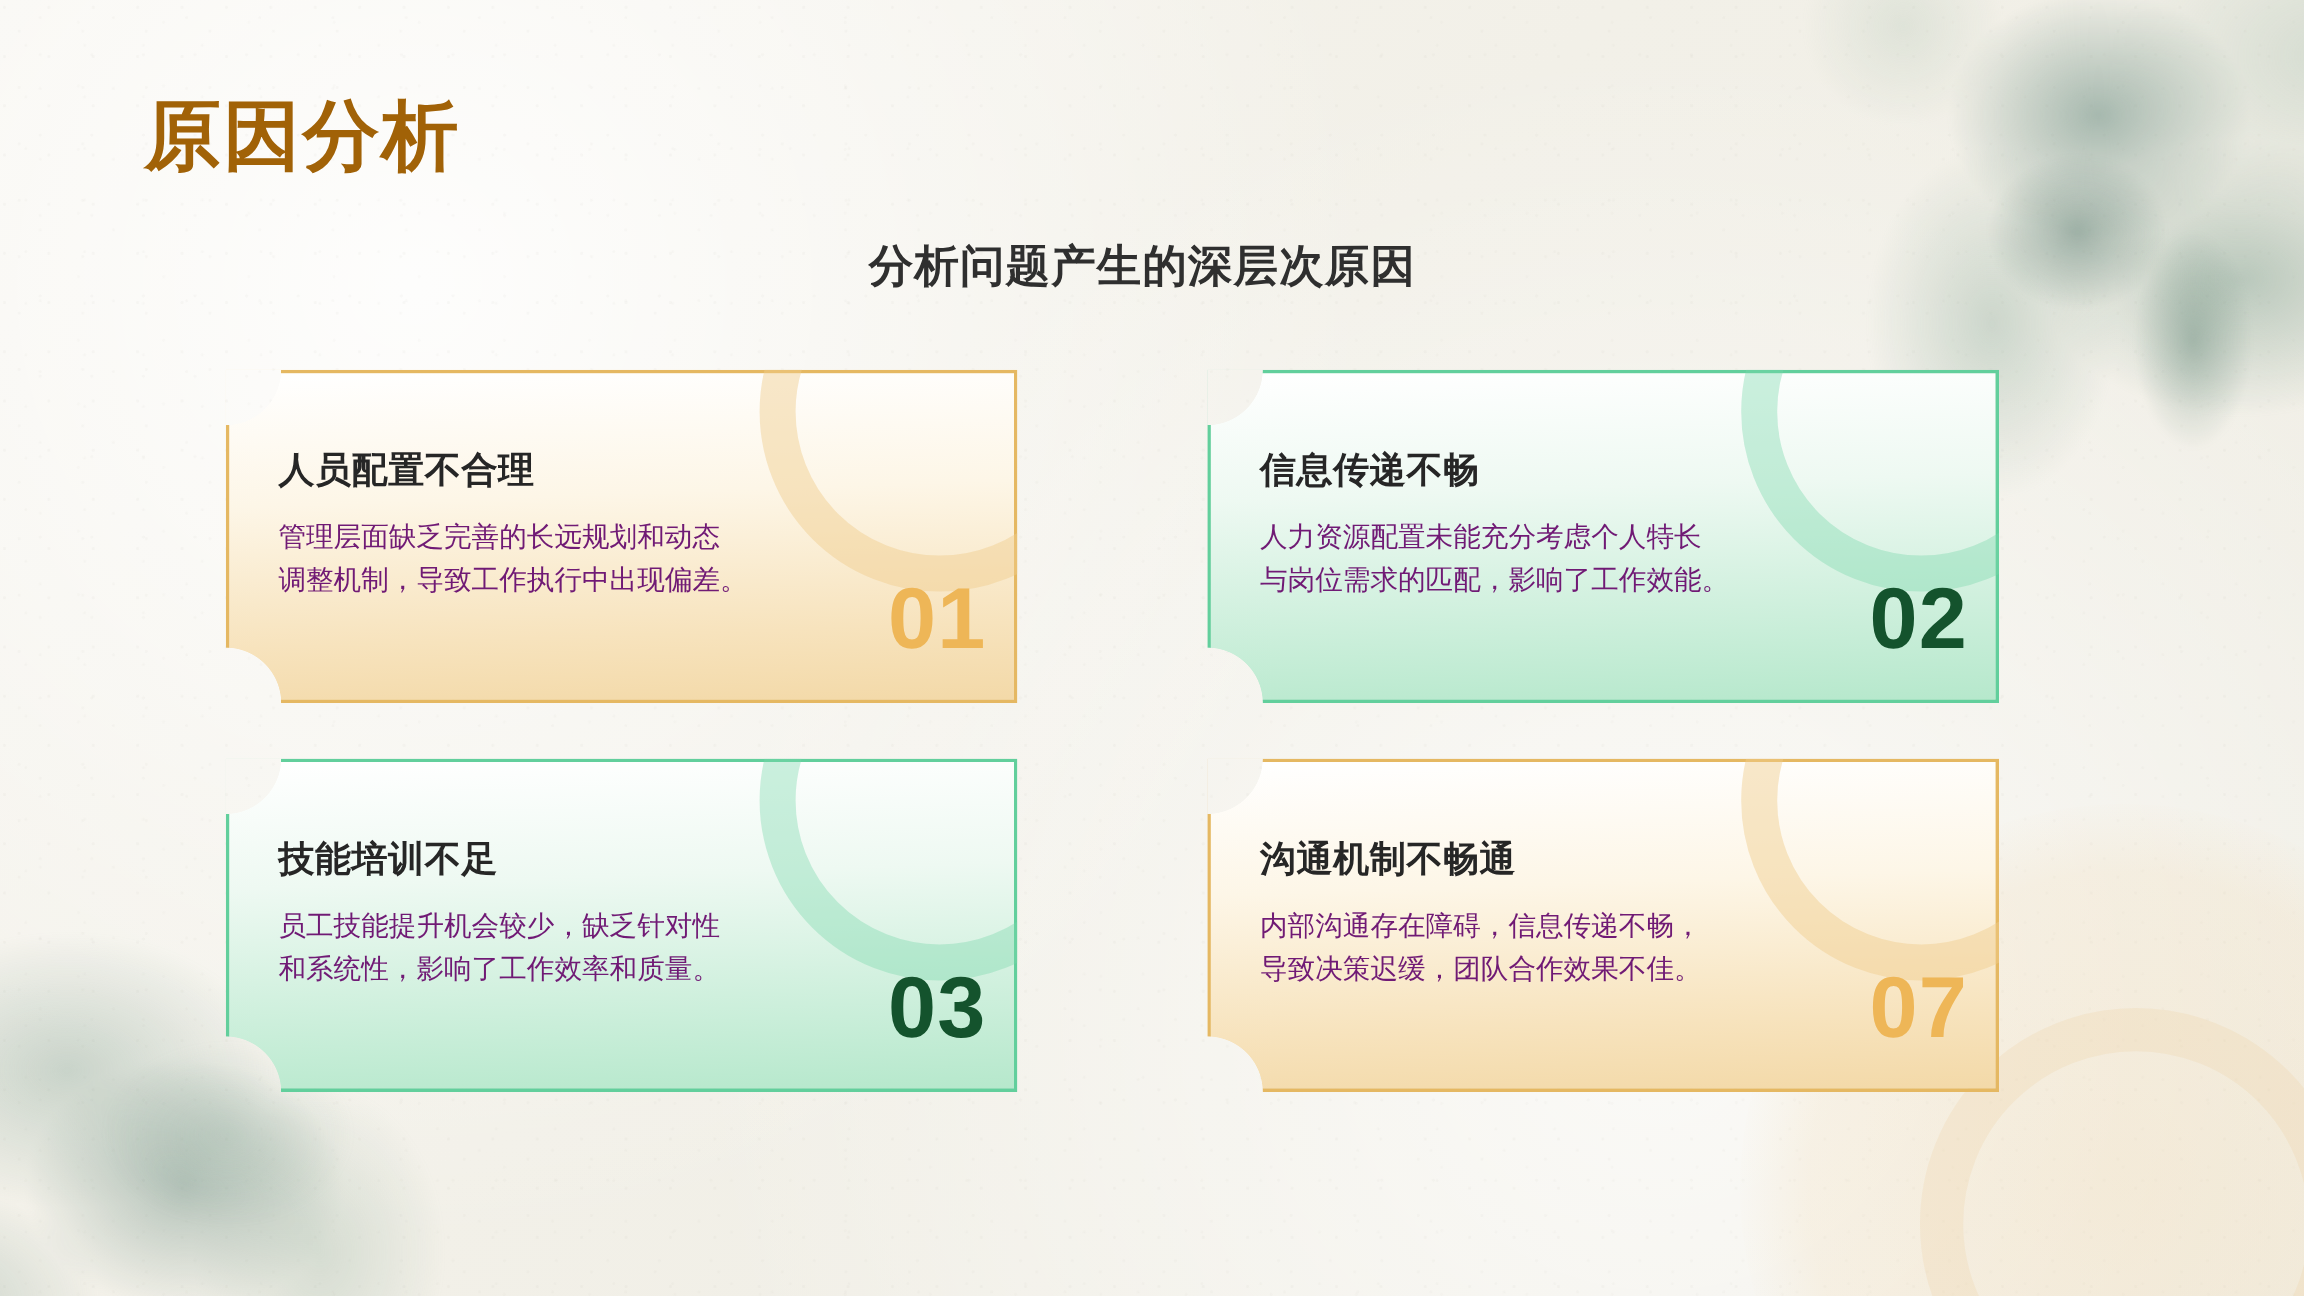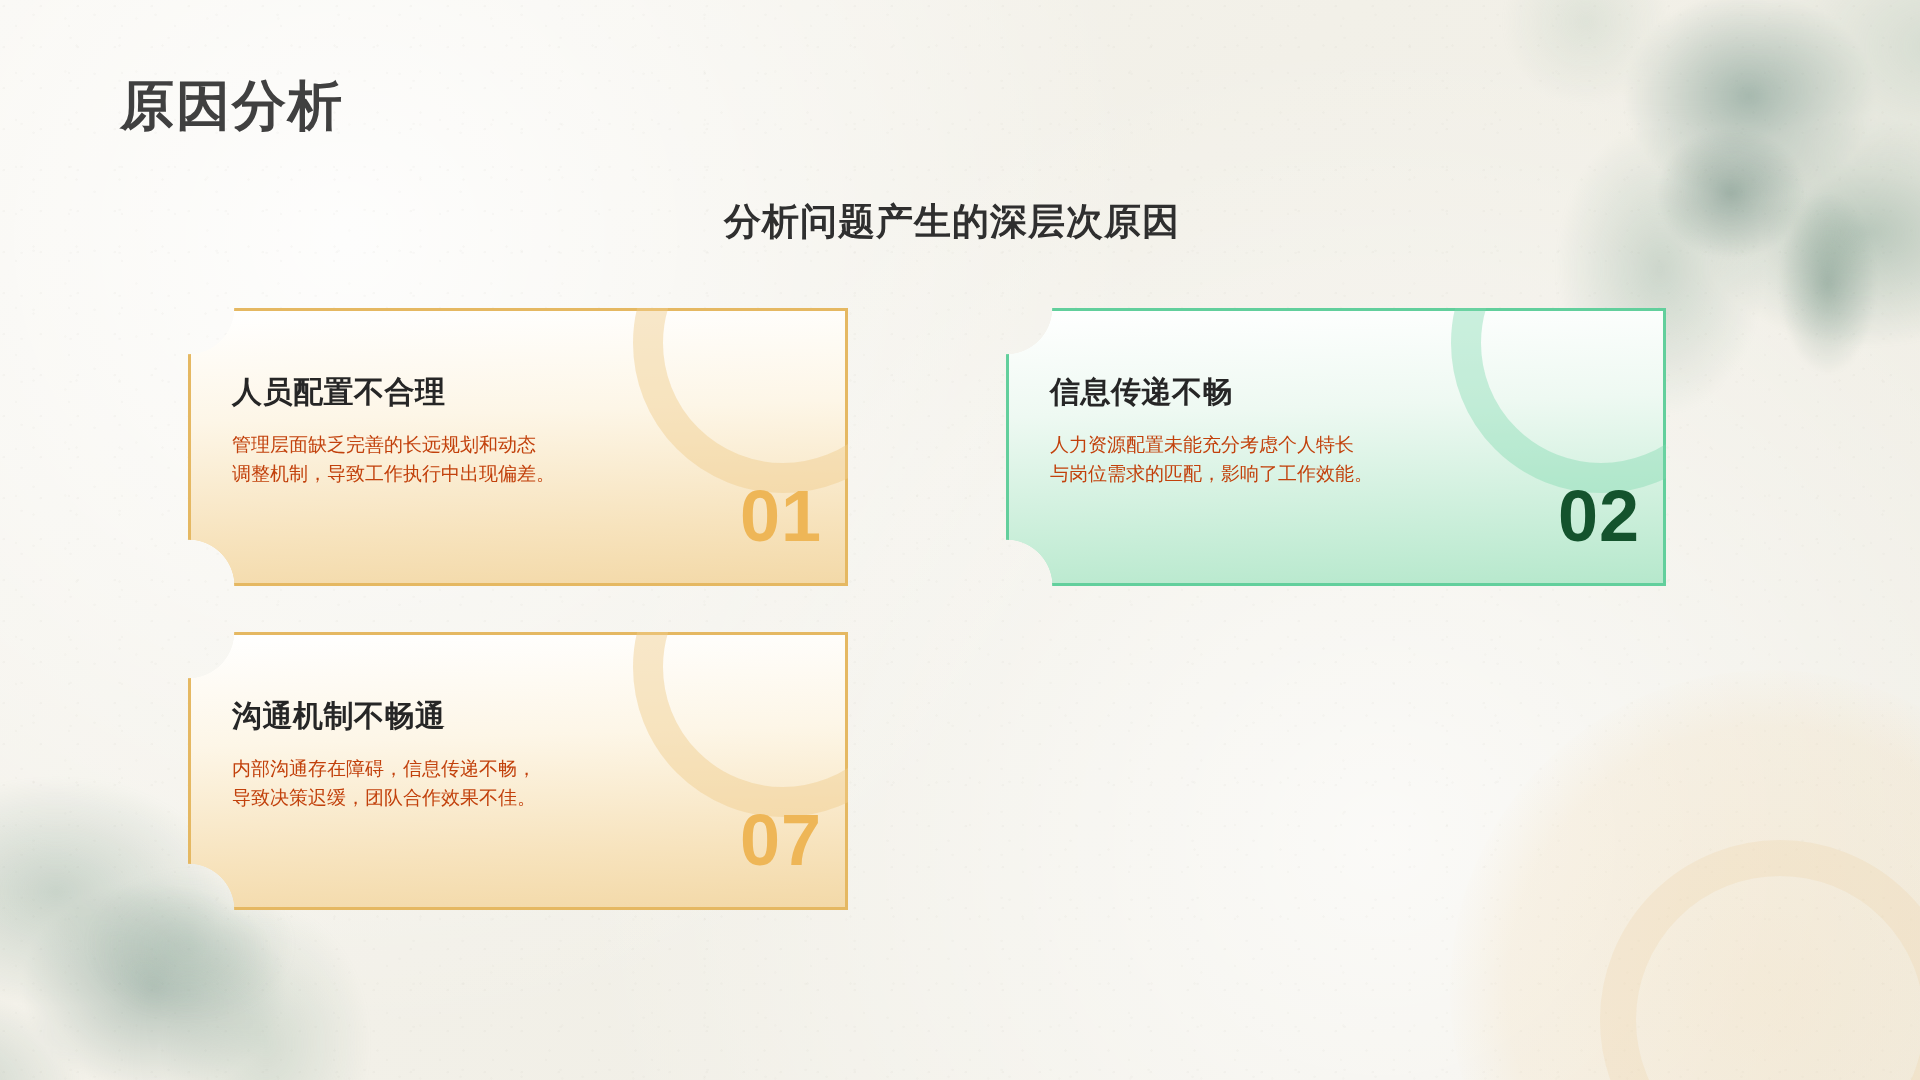--- a/index.html
+++ b/index.html
@@ -108,24 +108,24 @@
     height: 230px;
     background: radial-gradient(ellipse 150px 110px at 50% 50%, rgba(120,158,140,.22) 0%, rgba(120,158,140,0) 70%);
     filter: blur(3px);
   }
 
   
   .page-title {
     position: absolute;
     left: 120px;
     top: 70px;
-    font-size: 54px;
+    font-size: 64px;
     font-weight: 700;
     letter-spacing: 2px;
-    color: #404040;
+    color: #a16207;
     white-space: nowrap;
   }
   .subtitle {
     position: absolute;
     left: 0;
     right: 0;
     top: 197px;
     text-align: center;
     font-size: 37px;
     font-weight: 700;
@@ -197,23 +197,23 @@
     padding: 64px 0 0 44px;
   }
   .card-title {
     font-size: 30px;
     font-weight: 700;
     color: #262626;
     letter-spacing: .5px;
     margin-bottom: 17px;
   }
   .card-desc {
-    font-size: 19px;
+    font-size: 23px;
     line-height: 1.55;
-    color: #c2410c;
+    color: #701a75;
     max-width: 420px;
     white-space: pre-line;
   }
 
   .card-number {
     position: absolute;
     right: 26px;
     bottom: 34px;
     z-index: 4;
     font-size: 72px;
@@ -261,20 +261,31 @@
         <div class="deco-arc"></div>
       </div>
       <div class="card-body">
         <div class="card-title">信息传递不畅</div>
         <div class="card-desc">人力资源配置未能充分考虑个人特长
 与岗位需求的匹配，影响了工作效能。</div>
       </div>
       <div class="card-number">02</div>
     </div>
 
+    <div class="card green">
+      <div class="card-inner">
+        <div class="deco-arc"></div>
+      </div>
+      <div class="card-body">
+        <div class="card-title">技能培训不足</div>
+        <div class="card-desc">员工技能提升机会较少，缺乏针对性
+和系统性，影响了工作效率和质量。</div>
+      </div>
+      <div class="card-number">03</div>
+    </div>
 
     <div class="card gold">
       <div class="card-inner">
         <div class="deco-arc"></div>
       </div>
       <div class="card-body">
         <div class="card-title">沟通机制不畅通</div>
         <div class="card-desc">内部沟通存在障碍，信息传递不畅，
 导致决策迟缓，团队合作效果不佳。</div>
       </div>

